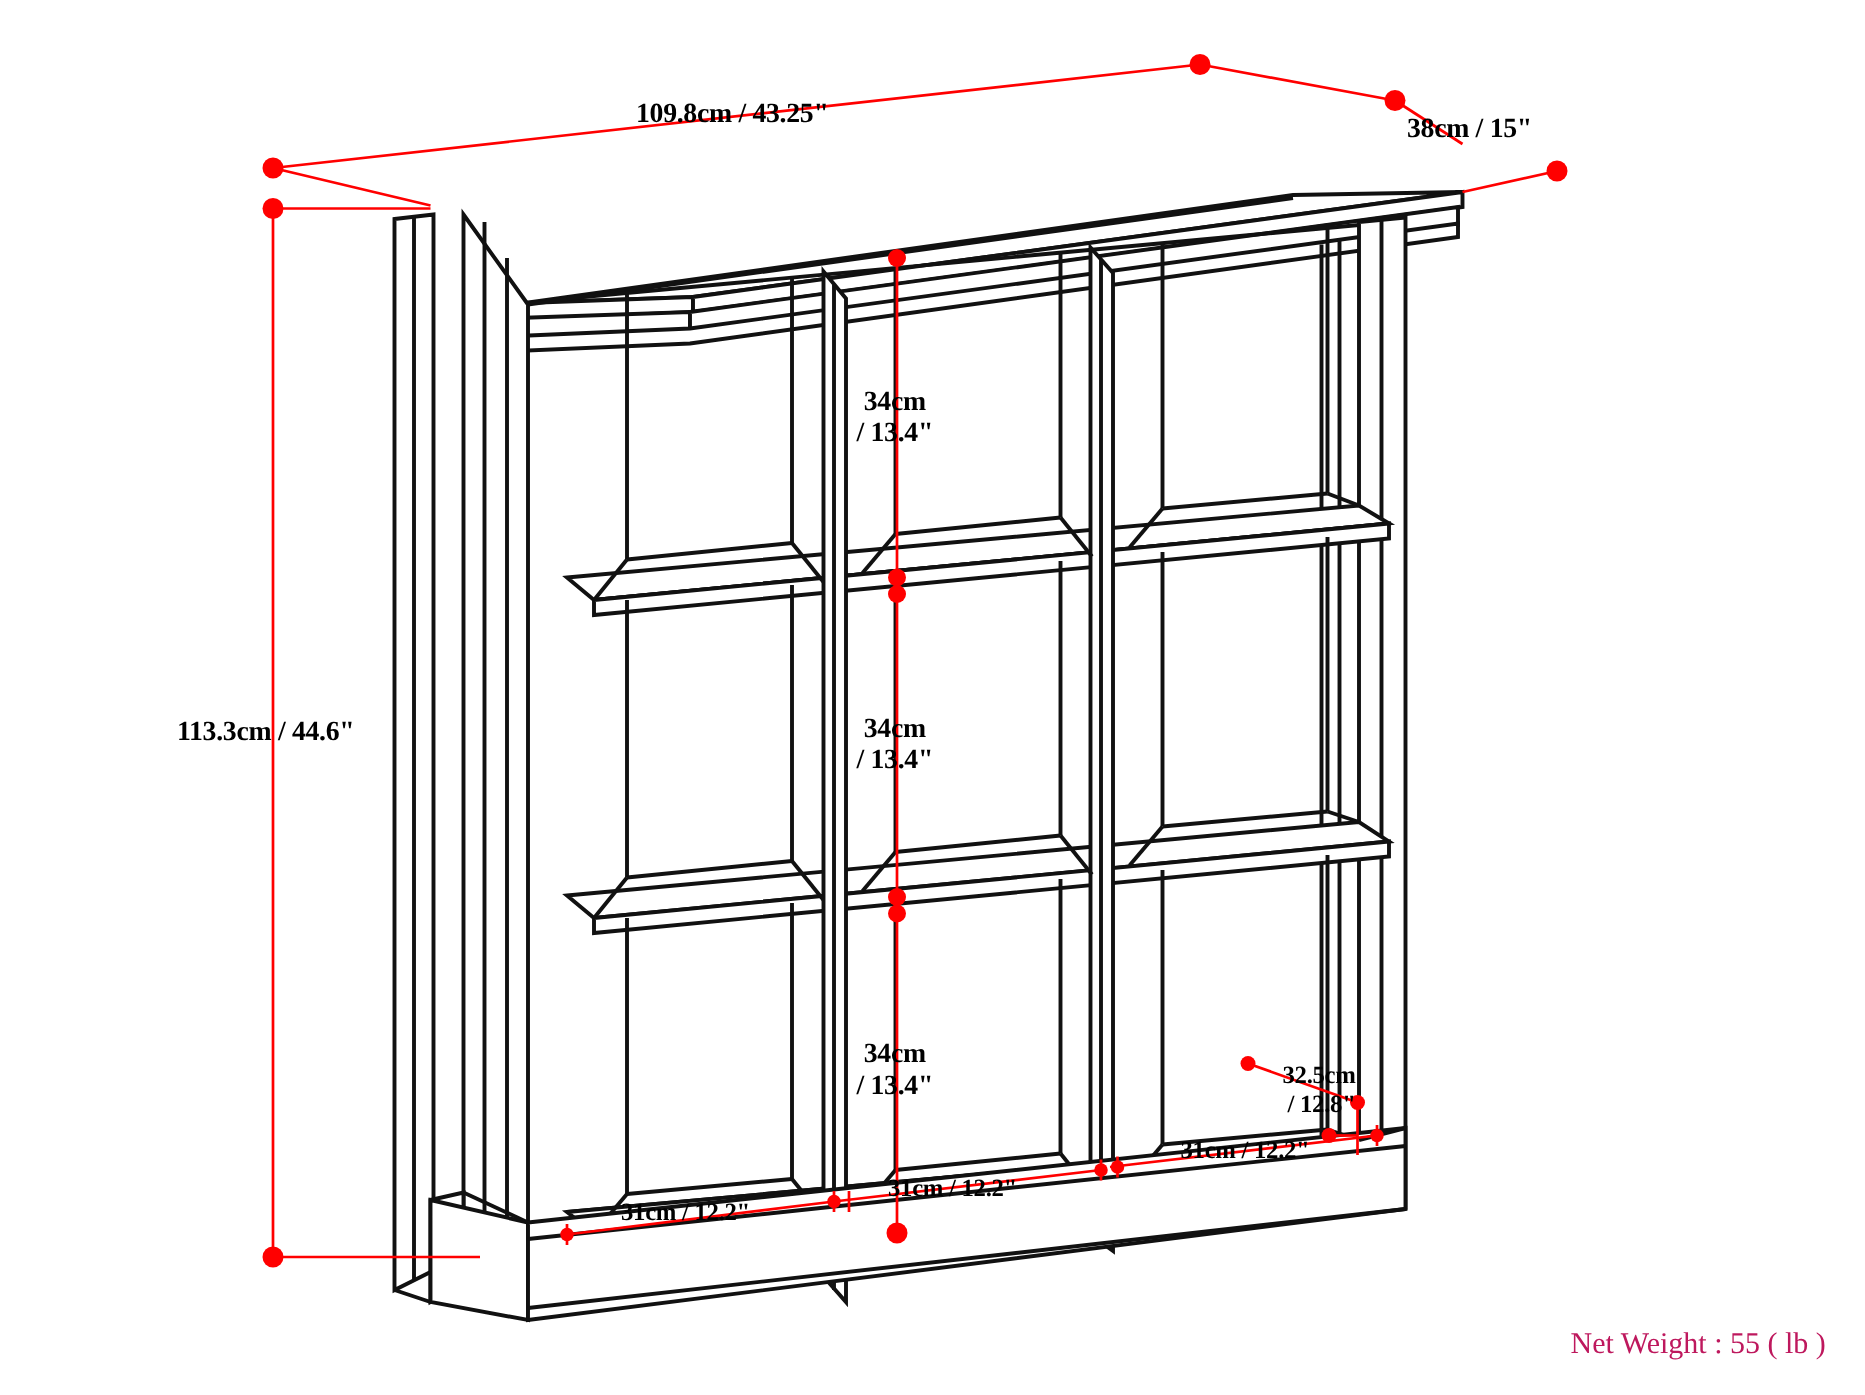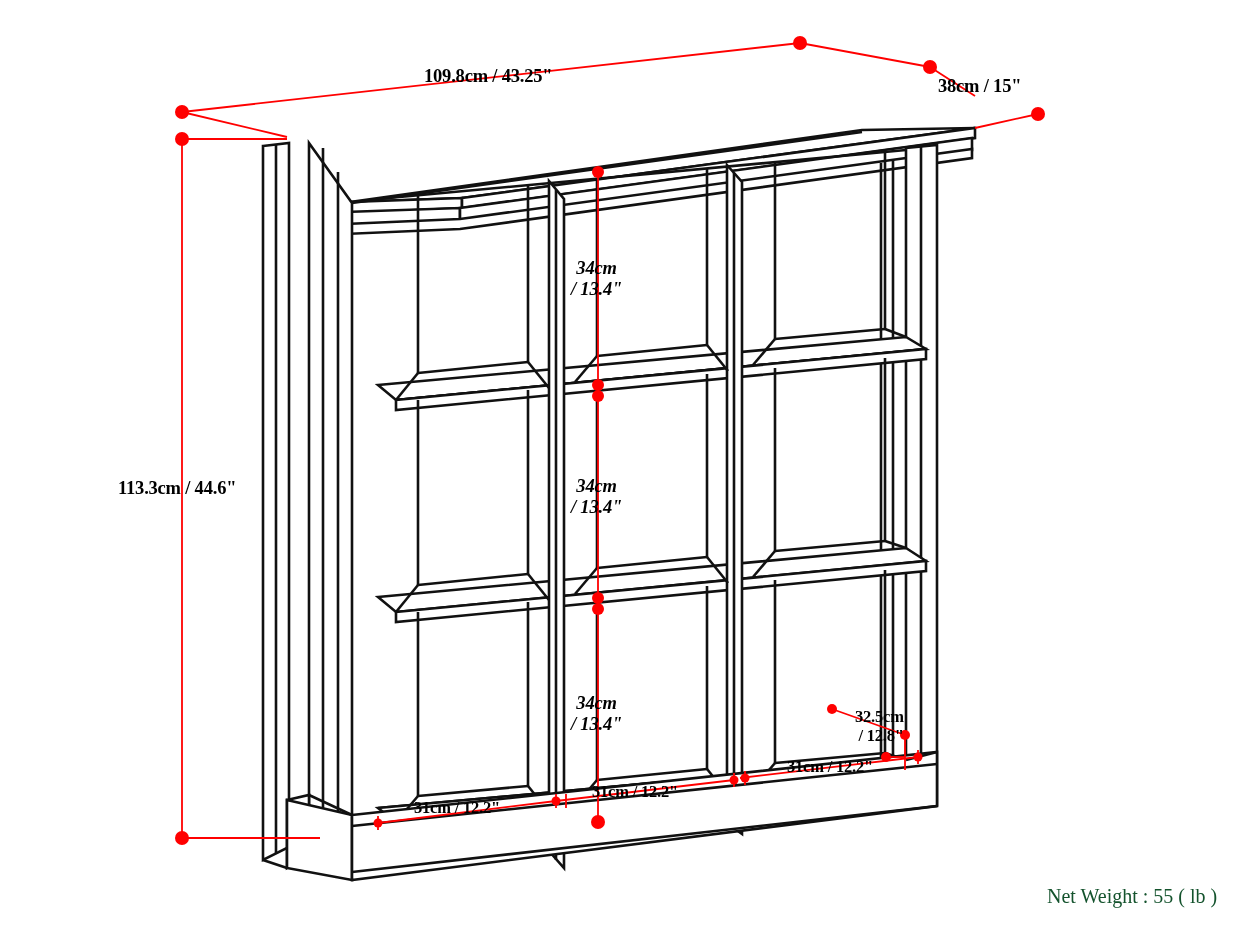--- a/index.html
+++ b/index.html
@@ -31,26 +31,26 @@
     font-weight: bold;
     color: #000000;
     white-space: nowrap;
     line-height: 1.15;
     letter-spacing: -0.2px;
   }
   .net-weight {
     position: absolute;
     font-family: "Liberation Serif", "DejaVu Serif", serif;
     font-size: 20px;
-    color: #14532d;
+    color: #be185d;
     white-space: nowrap;
   }
   .sz18 { font-size: 18.5px; }
   .sz16 { font-size: 16.5px; }
-  .center { text-align: center; font-style: italic; }
+  .center { text-align: center; }
 </style>
 </head>
 <body>
 
 <div id="stage">
 
   <svg id="drawing" viewBox="0 0 1243 930" xmlns="http://www.w3.org/2000/svg">
 
     <g fill="none" stroke="#111111" stroke-width="2.6" stroke-linejoin="miter" stroke-linecap="butt">
 

